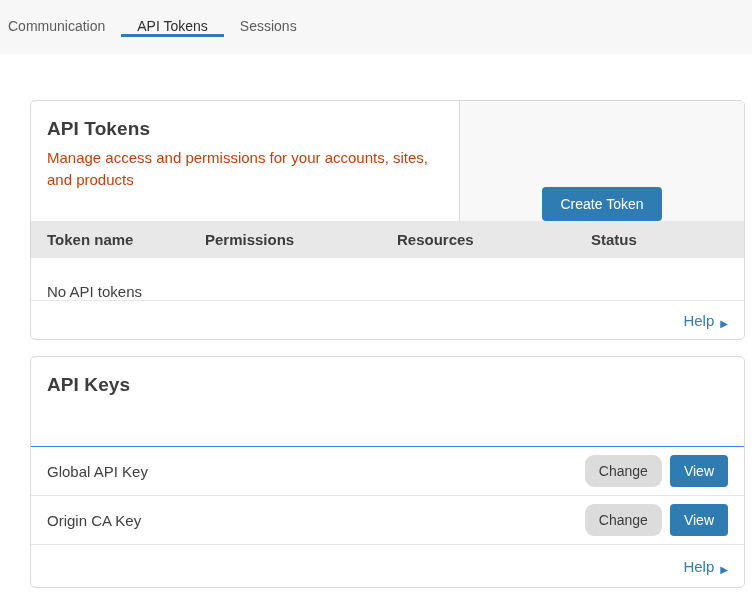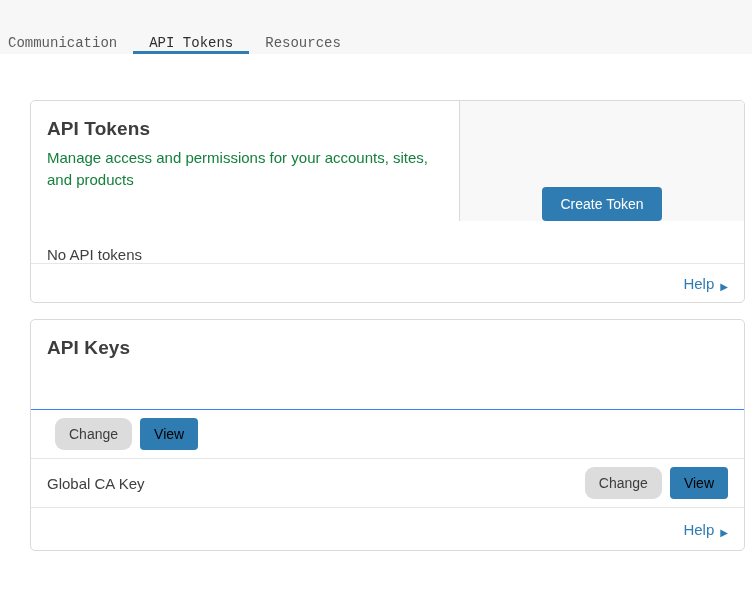--- a/index.html
+++ b/index.html
@@ -1,37 +1,37 @@
 <!DOCTYPE html>
 <html><head>
 <meta charset="utf-8">
 <style>
   * { margin:0; padding:0; box-sizing:border-box; }
   html,body { width:752px; height:592px; background:#ffffff;
     font-family:"Liberation Sans","DejaVu Sans",sans-serif; overflow:hidden; }
 
   
-  .tabbar { height:54px; background:#f7f7f7; display:flex; align-items:flex-end; padding-left:8px;font-family:Liberation Mono, monospace; }
+  .tabbar { height:54px; background:#f7f7f7; display:flex; align-items:center; padding-left:8px; }
   .tab { display:flex; align-items:center; padding:0 16px; font-size:14px; color:#5c5c5c;
     border-bottom:3px solid transparent; cursor:pointer; }
   .tab:first-child { padding-left:0; }
   .tab.active { color:#2e2e2e; border-bottom-color:#2f7cb3; }
 
   
   .content { padding:46px 0 0 30px; }
   .card { width:715px; border:1px solid #d9d9d9; border-radius:5px; background:#fff; overflow:hidden; }
   .card + .card { margin-top:16px; }
 
   
   .split-header { display:flex; height:120px; }
   .split-header .left { width:428px; padding:17px 16px 0 16px; }
   .split-header .right { flex:1; background:#f8f8f8; border-left:1px solid #d9d9d9;
     display:flex; align-items:flex-end; justify-content:center; }
   .card-title { font-size:19px; font-weight:700; color:#3d3d3d; letter-spacing:.1px; }
-  .card-desc { margin-top:7px; font-size:15px; line-height:22px; color:#15803d; }
+  .card-desc { margin-top:7px; font-size:15px; line-height:22px; color:#c2410c; }
 
   .btn-primary { background:#2f7cb3; color:#ffffff; font-size:14px; border:none;
     border-radius:4px; padding:9px 18px; cursor:pointer;
     font-family:"Liberation Sans","DejaVu Sans",sans-serif; }
 
   
   .table-head { display:grid; grid-template-columns:158px 192px 194px auto;
     background:#e8e8e8; height:37px; align-items:center; padding-left:16px;
     font-size:15px; font-weight:700; color:#3d3d3d; }
   .empty-row { height:43px; display:flex; align-items:flex-end; padding-left:16px;
@@ -43,73 +43,80 @@
   .help-link .arrow { font-size:10px; margin-left:6px; padding-top:1px; }
 
   
   .plain-header { padding:17px 16px 0 16px; height:90px; border-bottom:1px solid #3b82f6; }
   .key-row { height:49px; display:flex; align-items:center; padding:0 16px;
     border-bottom:1px solid #e6e6e6; }
   .key-row .label { flex:1; font-size:15px; color:#404040; }
   .btn-secondary { background:#dcdcdc; color:#3d3d3d; font-size:14px; border:none;
     border-radius:9px; padding:8px 14px; cursor:pointer; margin-left:8px;
     font-family:"Liberation Sans","DejaVu Sans",sans-serif; }
-  .btn-blue { background:#2f7cb3; color:#000000; font-size:14px; border:none;
+  .btn-blue { background:#2f7cb3; color:#ffffff; font-size:14px; border:none;
     border-radius:4px; padding:8px 14px; cursor:pointer; margin-left:8px;
     font-family:"Liberation Sans","DejaVu Sans",sans-serif; }
   .card2-footer { height:42px; display:flex; align-items:center; justify-content:flex-end;
     padding-right:16px; }
 </style>
 </head>
 <body>
 
 <div class="tabbar">
   <div class="tab">Communication</div>
   <div class="tab active">API Tokens</div>
-  <div class="tab">Resources</div>
+  <div class="tab">Sessions</div>
 </div>
 
 <div class="content">
 
   <div class="card">
     <div class="split-header">
       <div class="left">
         <div class="card-title">API Tokens</div>
         <div class="card-desc">Manage access and permissions for your accounts, sites, and products</div>
       </div>
       <div class="right">
         <button class="btn-primary">Create Token</button>
       </div>
     </div>
 
+    <div class="table-head">
+      <span>Token name</span>
+      <span>Permissions</span>
+      <span>Resources</span>
+      <span>Status</span>
+    </div>
 
     <div class="empty-row">
       <span>No API tokens</span>
     </div>
 
     <div class="card-footer">
       <a class="help-link">
         <span>Help</span>
         <span class="arrow">▶</span>
       </a>
     </div>
   </div>
 
   <div class="card">
     <div class="plain-header">
       <div class="card-title">API Keys</div>
     </div>
 
     <div class="key-row">
+      <span class="label">Global API Key</span>
       <button class="btn-secondary">Change</button>
       <button class="btn-blue">View</button>
     </div>
 
     <div class="key-row">
-      <span class="label">Global CA Key</span>
+      <span class="label">Origin CA Key</span>
       <button class="btn-secondary">Change</button>
       <button class="btn-blue">View</button>
     </div>
 
     <div class="card2-footer">
       <a class="help-link">
         <span>Help</span>
         <span class="arrow">▶</span>
       </a>
     </div>

